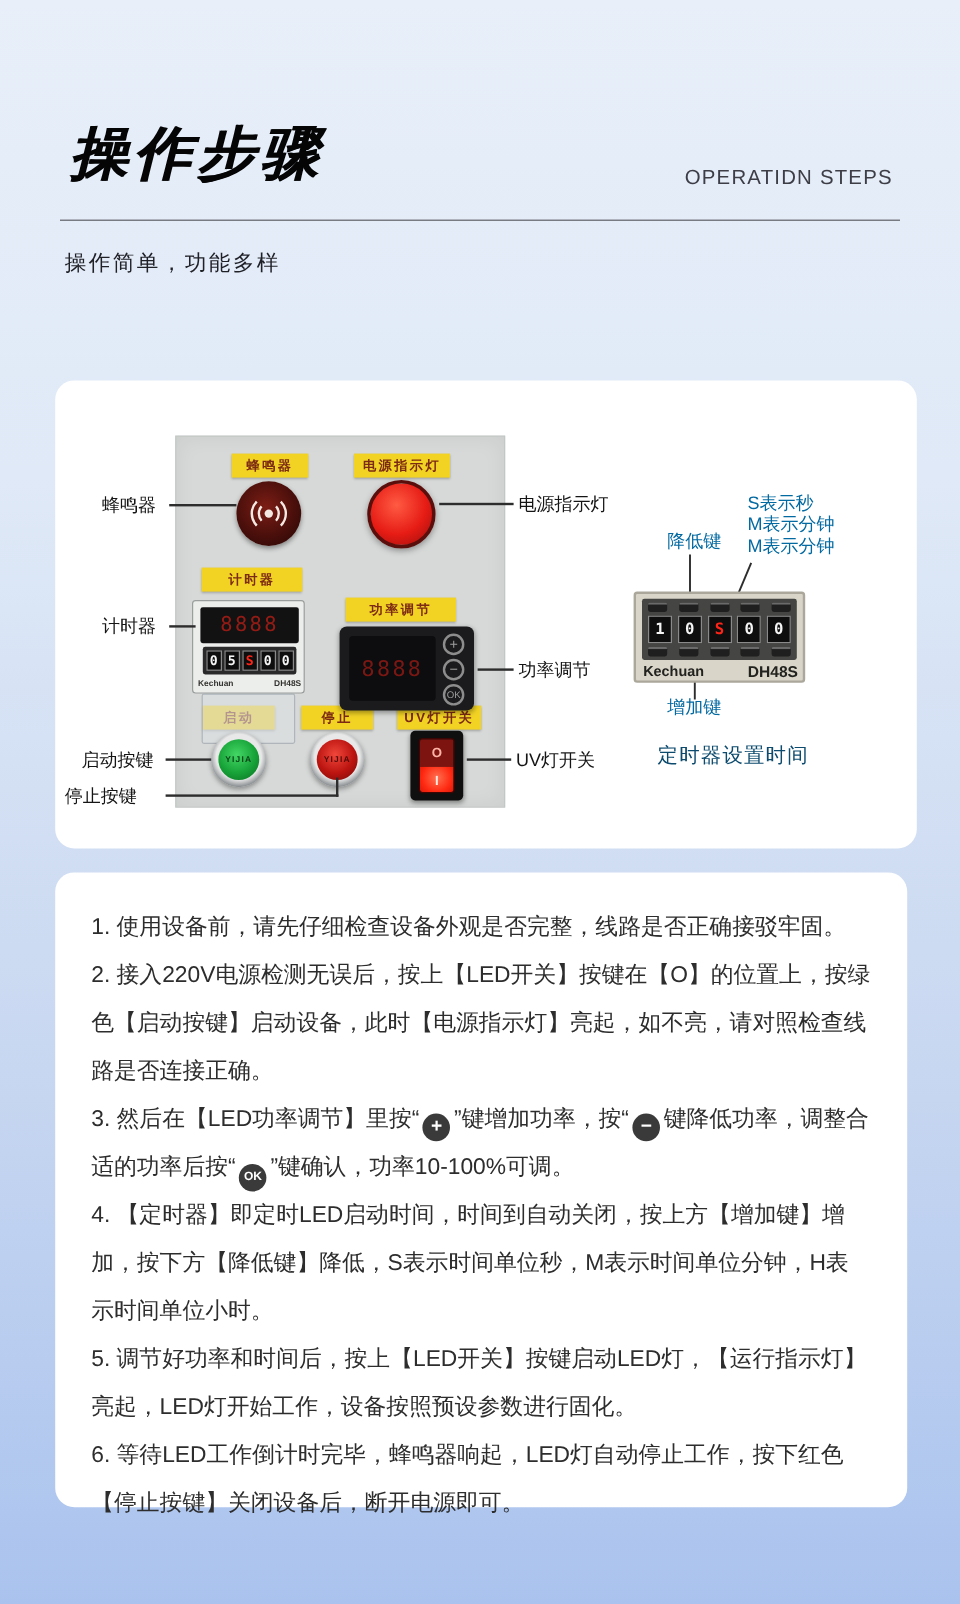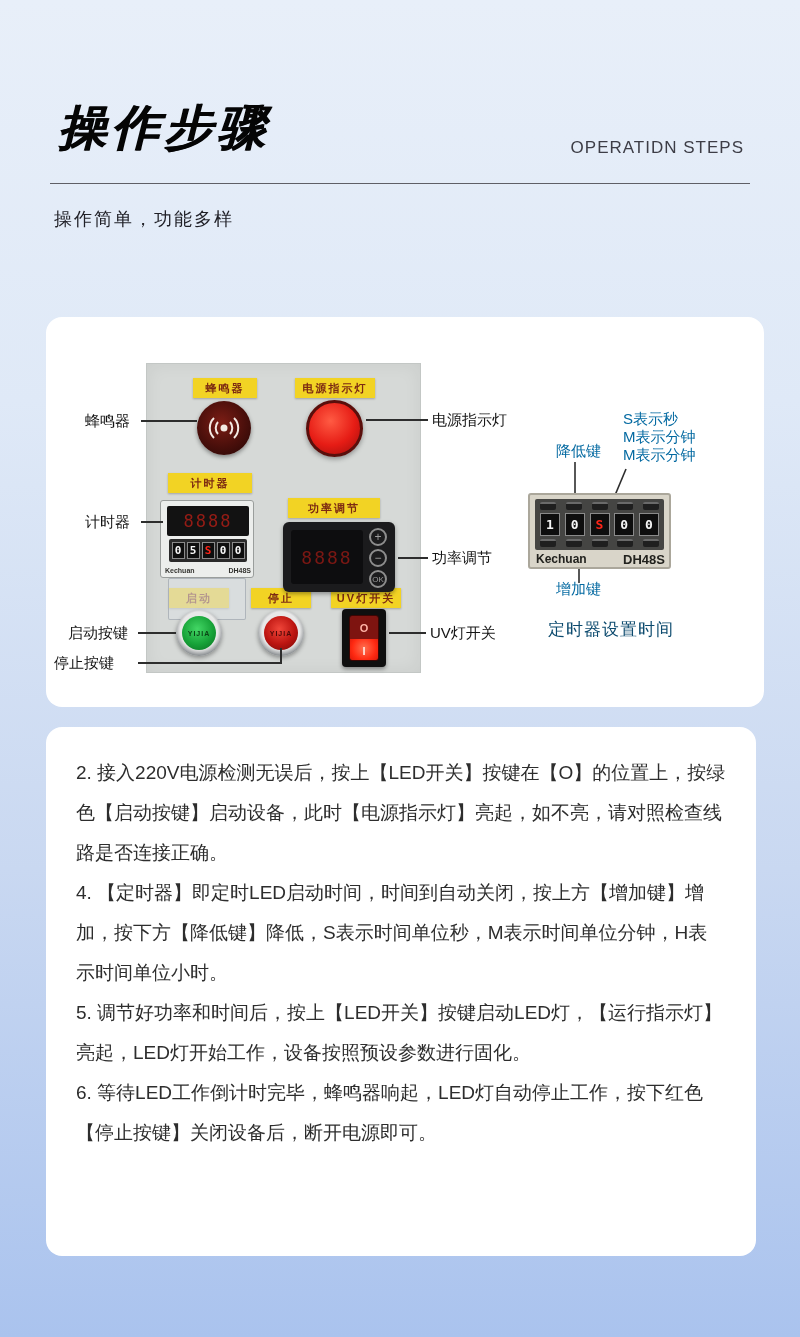--- a/index.html
+++ b/index.html
@@ -178,19 +178,21 @@
         <span style="font-size:12px;">Kechuan</span>
         <span style="font-size:13px;">DH48S</span>
       </div>
     </div>
 
     <div class="abs dglabel" style="left:510px;top:263px;">增加键</div>
     <div class="abs" style="left:502px;top:301px;font-size:17px;color:#0c4a6e;letter-spacing:1px;">定时器设置时间</div>
   </div>
 
   <div class="abs card steps" style="left:46px;top:727px;width:710px;height:529px;padding:26px 30px 0 30px;">
+    <p>1. 使用设备前，请先仔细检查设备外观是否完整，线路是否正确接驳牢固。</p>
     <p>2. 接入220V电源检测无误后，按上【LED开关】按键在【O】的位置上，按绿色【启动按键】启动设备，此时【电源指示灯】亮起，如不亮，请对照检查线路是否连接正确。</p>
+    <p><span>3. 然后在【LED功率调节】里按“</span><span class="inline-ic">+</span><span>”键增加功率，按“</span><span class="inline-ic">−</span><span>键降低功率，调整合适的功率后按“</span><span class="inline-ic ok">OK</span><span>”键确认，功率10-100%可调。</span></p>
     <p>4. 【定时器】即定时LED启动时间，时间到自动关闭，按上方【增加键】增加，按下方【降低键】降低，S表示时间单位秒，M表示时间单位分钟，H表示时间单位小时。</p>
     <p>5. 调节好功率和时间后，按上【LED开关】按键启动LED灯，【运行指示灯】亮起，LED灯开始工作，设备按照预设参数进行固化。</p>
     <p>6. 等待LED工作倒计时完毕，蜂鸣器响起，LED灯自动停止工作，按下红色【停止按键】关闭设备后，断开电源即可。</p>
   </div>
 
 </div>
 
 </body></html>

